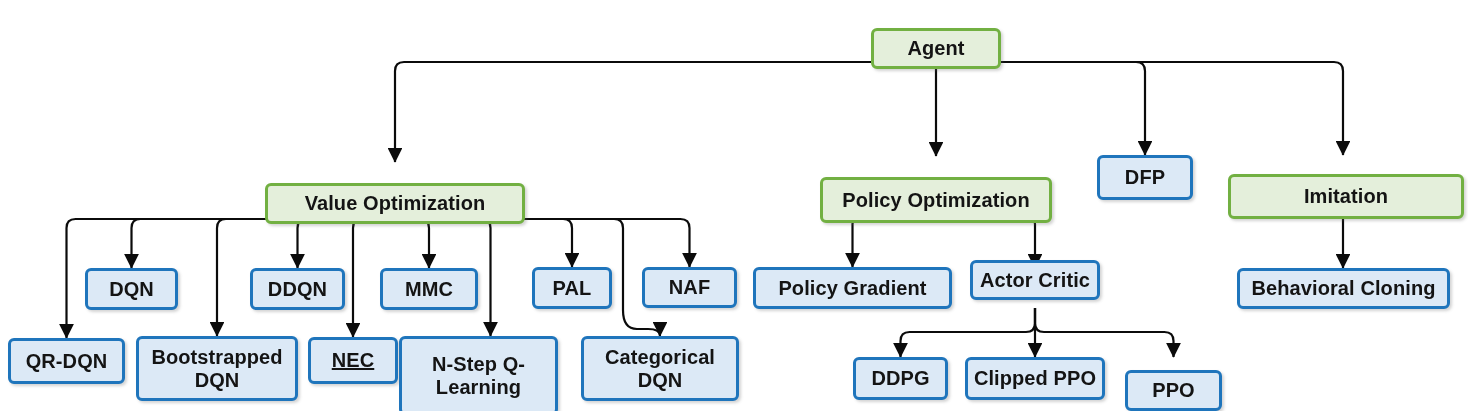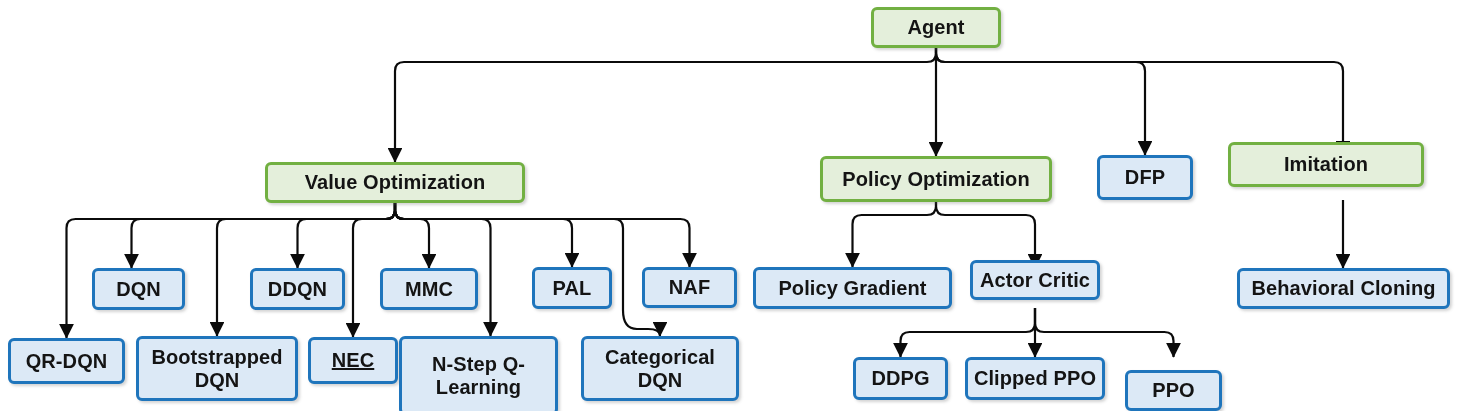--- a/index.html
+++ b/index.html
@@ -41,20 +41,21 @@
     line-height: 1.12;
     color: #141414;
     border-radius: 6px;
     padding: 2px 4px;
     box-shadow: 2px 2px 3px rgba(100,100,100,0.28);
     letter-spacing: 0.1px;
   }
   .node.green {
     background: var(--green-fill, #E2EFDA);
     border: 3px solid var(--green-border, #72B042);
+    margin-top: 21px;
   }
   .node.blue {
     background: var(--blue-fill, #DCE9F6);
     border: 3px solid var(--blue-border, #1F75BC);
   }
   .node.root {
     font-size: 20px;
   }
 </style>
 </head>
@@ -88,22 +89,22 @@
         <path class="edge" marker-end="url(#arrowhead)" d="M 1035 308 L 1035 357"></path>
         <path class="edge" marker-end="url(#arrowhead)" d="M 1035 308 L 1035 323 Q 1035 332 1044 332 L 1164.5 332 Q 1173.5 332 1173.5 341 L 1173.5 357"></path>
         <path class="edge" marker-end="url(#arrowhead)" d="M 1343 200 L 1343 268"></path>
       </g>
   </svg>
   <div id="nodes-layer">
       <div class="node green root" style="left: 871px; top: 7px; width: 130px; height: 41px;">Agent</div>
       <div class="node green" style="left: 265px; top: 162px; width: 260px; height: 41px;">Value Optimization</div>
       <div class="node green" style="left: 820px; top: 156px; width: 232px; height: 46px;">Policy Optimization</div>
       <div class="node blue" style="left: 1097px; top: 155px; width: 96px; height: 45px;">DFP</div>
-      <div class="node green" style="left: 1228px; top: 142px; width: 196px; height: 45px;">Imitation</div>
-      <div class="node blue" style="left: 92px; top: 268px; width: 93px; height: 42px;">DQN</div>
+      <div class="node green" style="left: 1228px; top: 153px; width: 236px; height: 45px;">Imitation</div>
+      <div class="node blue" style="left: 85px; top: 268px; width: 93px; height: 42px;">DQN</div>
       <div class="node blue" style="left: 250px; top: 268px; width: 95px; height: 42px;">DDQN</div>
       <div class="node blue" style="left: 380px; top: 268px; width: 98px; height: 42px;">MMC</div>
       <div class="node blue" style="left: 532px; top: 267px; width: 80px; height: 42px;">PAL</div>
       <div class="node blue" style="left: 642px; top: 267px; width: 95px; height: 41px;">NAF</div>
       <div class="node blue" style="left: 8px; top: 338px; width: 117px; height: 46px;">QR-DQN</div>
       <div class="node blue" style="left: 136px; top: 336px; width: 162px; height: 65px;">Bootstrapped DQN</div>
       <div class="node blue" style="left: 308px; top: 337px; width: 90px; height: 47px; text-decoration: underline;">NEC</div>
       <div class="node blue" style="left: 399px; top: 336px; width: 159px; height: 79px;">N-Step Q-Learning</div>
       <div class="node blue" style="left: 581px; top: 336px; width: 158px; height: 65px;">Categorical DQN</div>
       <div class="node blue" style="left: 753px; top: 267px; width: 199px; height: 42px;">Policy Gradient</div>

